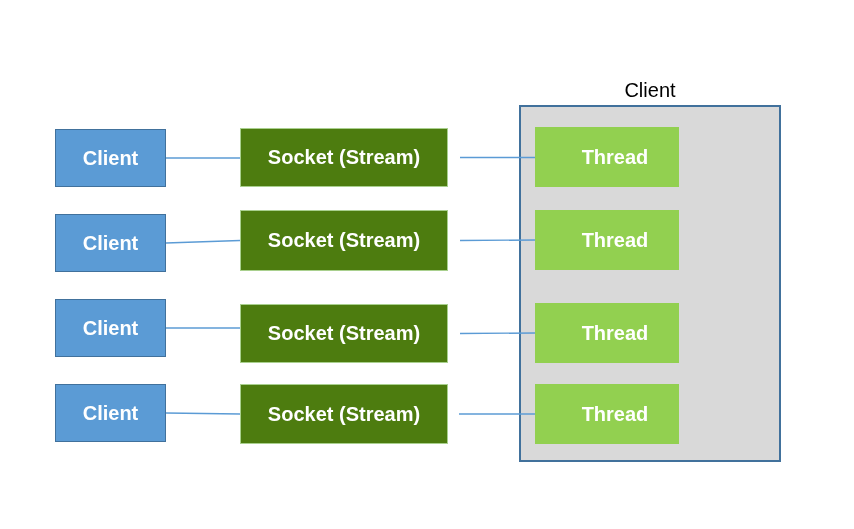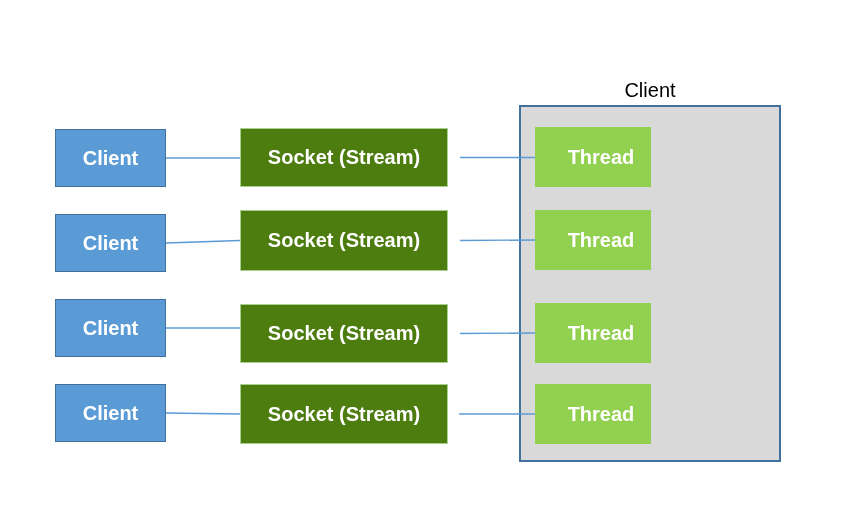--- a/index.html
+++ b/index.html
@@ -64,21 +64,21 @@
     border: 1.5px solid #41719c;
   }
   .socket {
     left: 240px;
     width: 208px;
     background: #4d7c0f;
     border: 1.5px solid #a9d08e;
   }
   .thread {
     left: 535px;
-    width: 116px;
+    width: 144px;
     height: 60px;
     background: #92d050;
     padding-left: 16px;
   }
   .c1 { top: 129px; } .c2 { top: 214px; } .c3 { top: 299px; } .c4 { top: 384px; }
   .s1 { top: 128px; height: 59px; }
   .s2 { top: 210px; height: 61px; }
   .s3 { top: 304px; height: 59px; }
   .s4 { top: 384px; height: 60px; }
   .t1 { top: 127px; } .t2 { top: 210px; } .t3 { top: 303px; } .t4 { top: 384px; }

